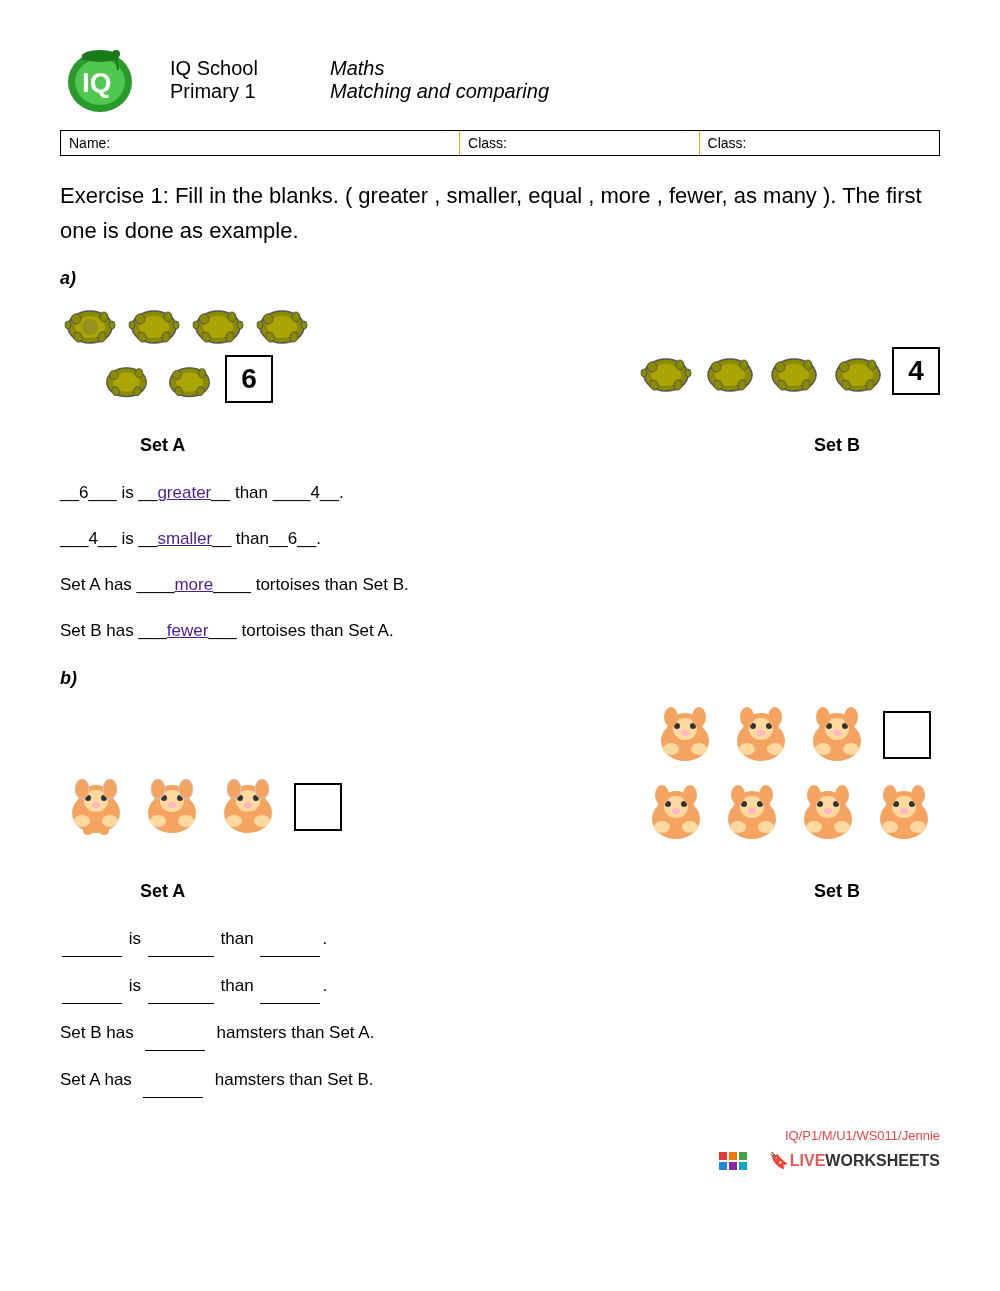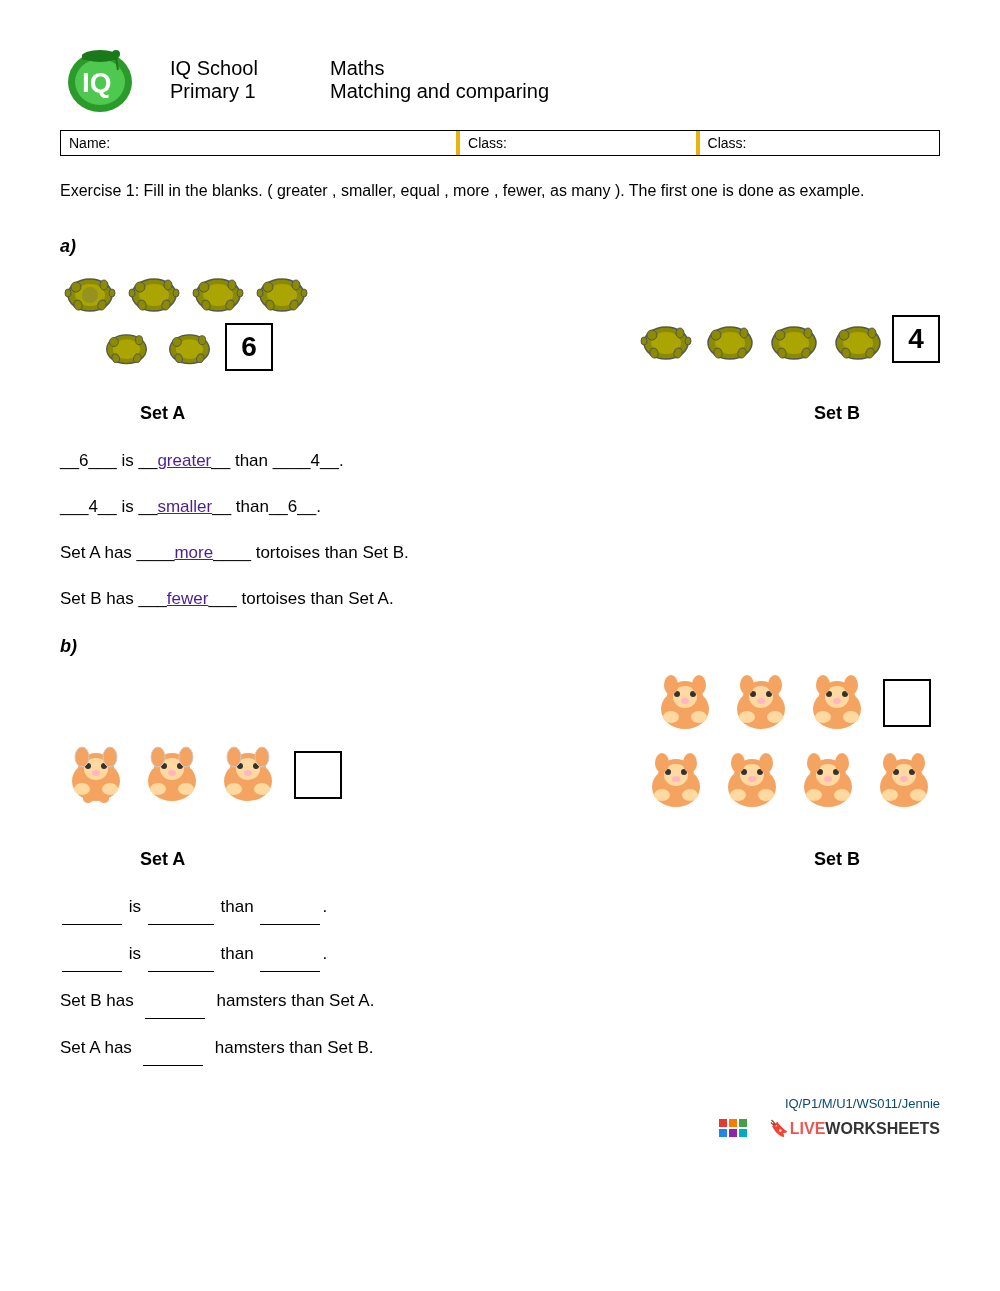--- a/index.html
+++ b/index.html
@@ -25,40 +25,40 @@
       margin-right: 30px;
       flex-shrink: 0;
     }
     .header-text {
       display: grid;
       grid-template-columns: 160px auto;
       row-gap: 0;
       font-size: 20px;
     }
     .header-text .label { font-weight: normal; }
-    .header-text .value { font-weight: normal; }
+    .header-text .value { font-weight: normal; font-style: italic; }
 
     
     .name-row {
       display: grid;
       grid-template-columns: 1fr 0.6fr 0.6fr;
       border: 1px solid #000;
       margin-bottom: 22px;
     }
     .name-row div {
       padding: 4px 8px;
       font-size: 14px;
-      border-right: 4px solid #eab308;
+      border-right: 1px solid #eab308;
     }
     .name-row div:last-child { border-right: none; }
 
     
     .instruction {
-      font-size: 16px;
-      margin-bottom: 32px;
+      font-size: 22px;
+      margin-bottom: 20px;
       line-height: 1.6;
     }
 
     
     .section-label {
       font-style: italic;
       font-size: 18px;
       font-weight: bold;
       margin-bottom: 10px;
     }
@@ -190,21 +190,21 @@
 
     
     .footer {
       display: flex;
       justify-content: space-between;
       align-items: center;
       margin-top: 30px;
     }
     .worksheet-code {
       font-size: 13px;
-      color: #0c4a6e;
+      color: #ef4444;
       text-align: right;
       flex: 1;
     }
     .liveworksheets {
       display: flex;
       align-items: center;
       gap: 15px;
     }
     .lw-text {
       font-size: 16px;

